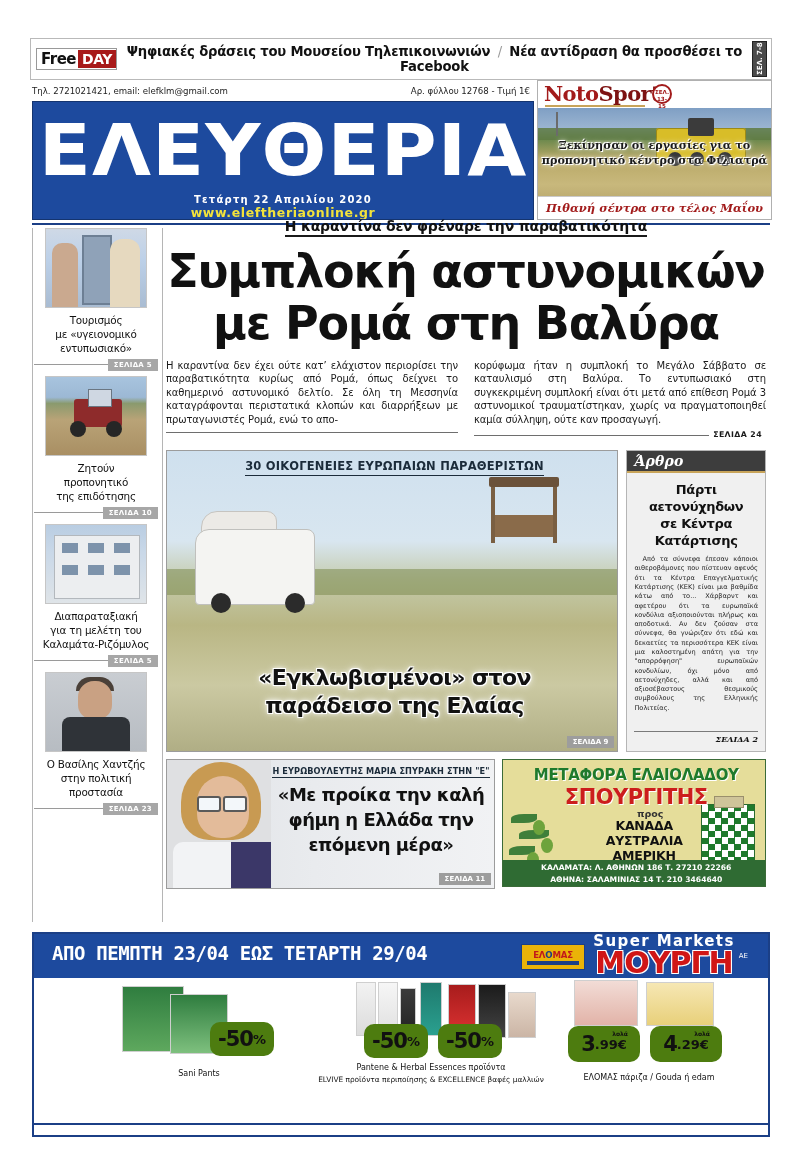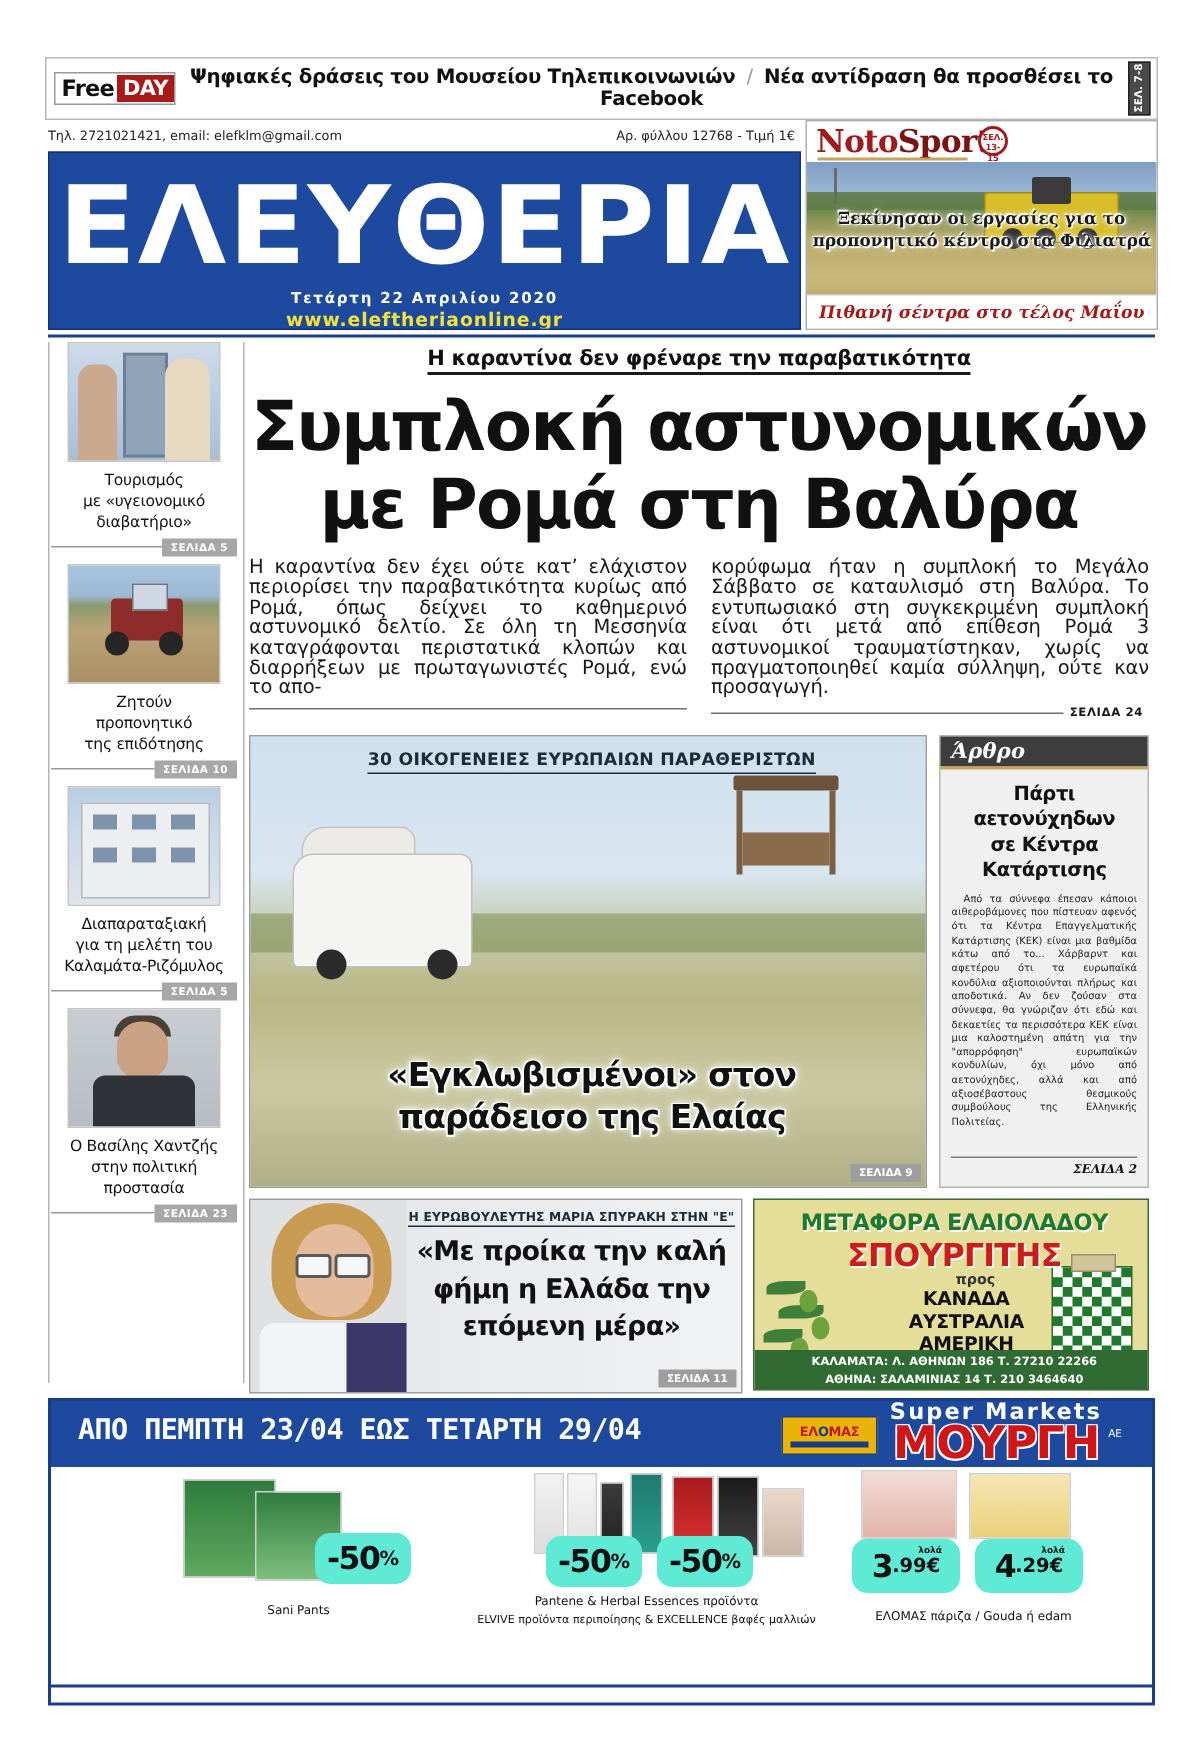--- a/index.html
+++ b/index.html
@@ -143,34 +143,34 @@
   .ph3{background:linear-gradient(#b9cde2 0%,#c9d8e8 35%,#dfe4e8 100%);}
   .ph3 .bld{position:absolute;left:8px;top:10px;width:84px;height:62px;background:#eceef0;border:1px solid #b3b8bd;}
   .ph3 .w{position:absolute;background:#7d93ab;}
 
   .ph4{background:linear-gradient(#c9cdd2 0%,#b7bcc2 100%);}
   .ph4 .face{position:absolute;left:32px;top:8px;width:34px;height:38px;background:#c9a183;border-radius:16px 16px 14px 14px;}
   .ph4 .hair{position:absolute;left:30px;top:4px;width:38px;height:14px;background:#4a4038;border-radius:16px 16px 0 0;}
   .ph4 .body{position:absolute;left:16px;top:44px;width:68px;height:34px;background:#2f3338;border-radius:8px 8px 0 0;}
 
   
-  .main{position:absolute;left:166px;top:228px;width:600px;}
+  .main{position:absolute;left:166px;top:216px;width:600px;}
   .kicker{
     text-align:center;font-size:14px;font-weight:bold;color:#111;
     border-bottom:2px solid #1a1a1a;display:inline-block;padding-bottom:1px;
     letter-spacing:-.2px;
   }
   .kicker-wrap{text-align:center;}
   .headline{
     text-align:center;font-size:46px;font-weight:bold;color:#111;
     line-height:52px;letter-spacing:-1.2px;margin-top:8px;
   }
   .lead{display:flex;gap:16px;margin-top:10px;}
   .lead p{
-    margin:0;font-size:13px;line-height:13.4px;color:#1a1a1a;text-align:justify;
+    margin:0;font-size:10px;line-height:13.4px;color:#1a1a1a;text-align:justify;
     flex:1;letter-spacing:-.1px;
   }
   .lead-rule{height:1px;background:#6e6e6e;margin-top:6px;}
   .lead-rule-r{position:relative;height:12px;margin-top:4px;}
   .lead-rule-r .ln{position:absolute;top:5px;left:0;width:100%;height:1px;background:#6e6e6e;}
   .lead-rule-r .pg{
     position:absolute;top:0;right:0;background:#fff;padding:0 4px;
     font-size:7.8px;font-weight:bold;color:#1a1a1a;letter-spacing:.4px;
   }
 
@@ -326,21 +326,21 @@
   .elomas .b{width:52px;height:4px;background:#1b3f86;margin-top:1px;}
   .mourgi{position:absolute;right:14px;top:-2px;text-align:center;width:180px;}
   .mourgi .sm{font-size:15px;font-weight:bold;color:#fff;letter-spacing:1.4px;}
   .mourgi .nm{
     font-size:30px;font-weight:bold;color:#d01616;letter-spacing:-1px;line-height:26px;
     text-shadow:1px 1px 0 #fff,-1px -1px 0 #fff,1px -1px 0 #fff,-1px 1px 0 #fff;
   }
   .mourgi .ac{font-size:7px;color:#fff;position:absolute;right:6px;top:20px;}
   .botad-body{position:relative;height:155px;background:#fff;}
   .pricetag{
-    position:absolute;background:#5eead4;border-radius:10px;
+    position:absolute;background:#4d7c0f;border-radius:10px;
     display:flex;align-items:center;justify-content:center;
   }
   .pricetag .big{font-size:21px;font-weight:bold;color:#111;letter-spacing:-1px;}
   .pricetag .pct{font-size:13px;font-weight:bold;color:#111;}
   .pricetag .dec{font-size:13px;font-weight:bold;color:#111;}
   .pricetag .polla{position:absolute;top:4px;right:12px;font-size:6px;color:#111;font-weight:bold;}
   .plabel{
     position:absolute;font-size:8px;color:#111;text-align:center;line-height:11px;
   }
   .pk{position:absolute;border:1px solid #cfcfcf;}
@@ -404,21 +404,21 @@
 
   <div class="sidebar">
 
     <div class="sb-item">
       <div class="sb-photo ph1">
           <div class="rack"></div>
         </div>
       <div class="sb-cap">
         <div>Τουρισμός</div>
         <div>με «υγειονομικό</div>
-        <div>διαβατήριο»</div>
+        <div>εντυπωσιακό»</div>
       </div>
       <div class="sb-pagewrap">
         <div class="sb-line"></div>
         <div class="sb-page">ΣΕΛΙΔΑ 5</div>
       </div>
     </div>
 
     <div class="sb-item">
       <div class="sb-photo ph2">
         <div class="trac"></div>

